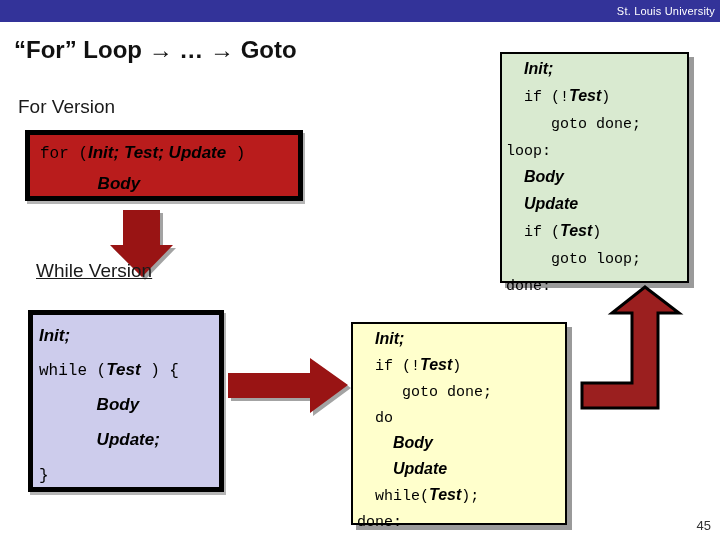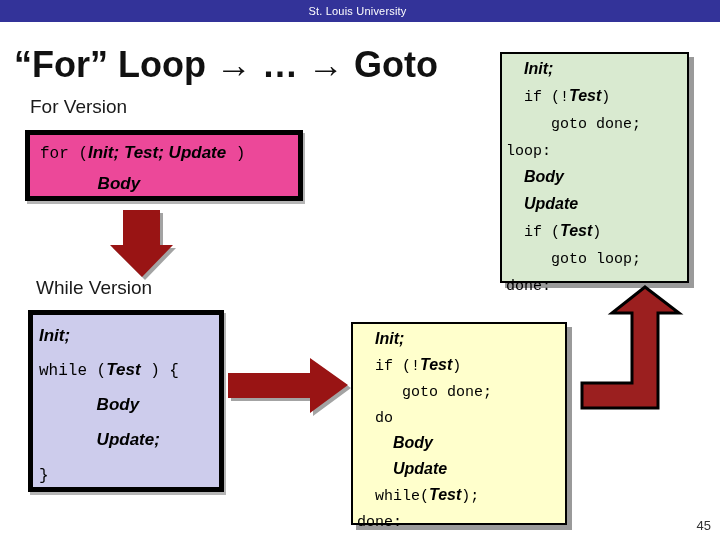--- a/index.html
+++ b/index.html
@@ -3,34 +3,34 @@
 <meta charset="utf-8">
 <style>
   html,body { margin:0; padding:0; }
   .slide {
     position:relative; width:720px; height:540px;
     background:#ffffff; overflow:hidden;
     font-family:"Liberation Sans", sans-serif;
   }
   .topbar {
     position:absolute; left:0; top:0; width:720px; height:22px;
-    display:flex; align-items:center; justify-content:center;
+    display:flex; align-items:center; justify-content:flex-end;
   }
   .topbar span {
     color:#ffffff; font-size:11px; padding-right:5px; letter-spacing:0.2px;
   }
   .title {
-    position:absolute; left:14px; top:44px;
-    font-size:36px; font-weight:bold; color:#111111; white-space:nowrap;
+    position:absolute; left:14px; top:36px;
+    font-size:24px; font-weight:bold; color:#111111; white-space:nowrap;
   }
   .section-label {
     position:absolute; font-size:19px; color:#1a1a1a; white-space:nowrap;
   }
-  .label-for   { left:30px; top:96px; }
-  .label-while { left:36px; top:277px; }
+  .label-for   { left:18px; top:96px; }
+  .label-while { left:36px; top:260px;text-decoration:underline; }
 
   .codebox {
     position:absolute; box-sizing:border-box; white-space:pre;
     color:#000;
   }
   .thick-border {
     border:5px solid #000;
     box-shadow:2px 3px 0 rgba(120,120,120,0.55);
   }
   .thin-border {
@@ -65,21 +65,21 @@
 <div class="slide">
 
   <div class="topbar" style="background-color: rgb(51, 51, 153);">
     <span>St. Louis University</span>
   </div>
 
   <div class="title">“For” Loop → … → Goto</div>
 
   <div class="section-label label-for">For Version</div>
 
-  <div class="codebox thick-border for-box" style="background-color: #ec4899;"><div class="code-line"><span class="seg-mono">for (</span><span class="seg-var">Init; Test; Update</span><span class="seg-mono"> )</span></div><div class="code-line"><span class="seg-mono">      </span><span class="seg-var">Body</span></div></div>
+  <div class="codebox thick-border for-box" style="background-color: #b91c1c;"><div class="code-line"><span class="seg-mono">for (</span><span class="seg-var">Init; Test; Update</span><span class="seg-mono"> )</span></div><div class="code-line"><span class="seg-mono">      </span><span class="seg-var">Body</span></div></div>
 
   <div class="codebox thin-border green-box" style="background-color: rgb(217, 234, 208);"><div class="code-line"><span class="seg-mono">  </span><span class="seg-var">Init;</span></div><div class="code-line"><span class="seg-mono">  if (!</span><span class="seg-var">Test</span><span class="seg-mono">)</span></div><div class="code-line"><span class="seg-mono">     goto done;</span></div><div class="code-line"><span class="seg-mono">loop:</span></div><div class="code-line"><span class="seg-mono">  </span><span class="seg-var">Body</span></div><div class="code-line"><span class="seg-mono">  </span><span class="seg-var">Update</span></div><div class="code-line"><span class="seg-mono">  if (</span><span class="seg-var">Test</span><span class="seg-mono">)</span></div><div class="code-line"><span class="seg-mono">     goto loop;</span></div><div class="code-line"><span class="seg-mono">done:</span></div></div>
 
   <svg class="arrow-svg shadowed down-arrow" width="75" height="80" viewBox="0 0 75 80">
     <path d="M18,7 L55,7 L55,42 L68,42 L37,74 L5,42 L18,42 Z" fill="#991414"></path>
   </svg>
 
   <div class="section-label label-while">While Version</div>
 
   <div class="codebox thick-border while-box" style="background-color: rgb(205, 204, 236);"><div class="code-line"><span class="seg-var">Init;</span></div><div class="code-line"><span class="seg-mono">while (</span><span class="seg-var">Test</span><span class="seg-mono"> ) {</span></div><div class="code-line"><span class="seg-mono">      </span><span class="seg-var">Body</span></div><div class="code-line"><span class="seg-mono">      </span><span class="seg-var">Update;</span></div><div class="code-line"><span class="seg-mono">}</span></div></div>

